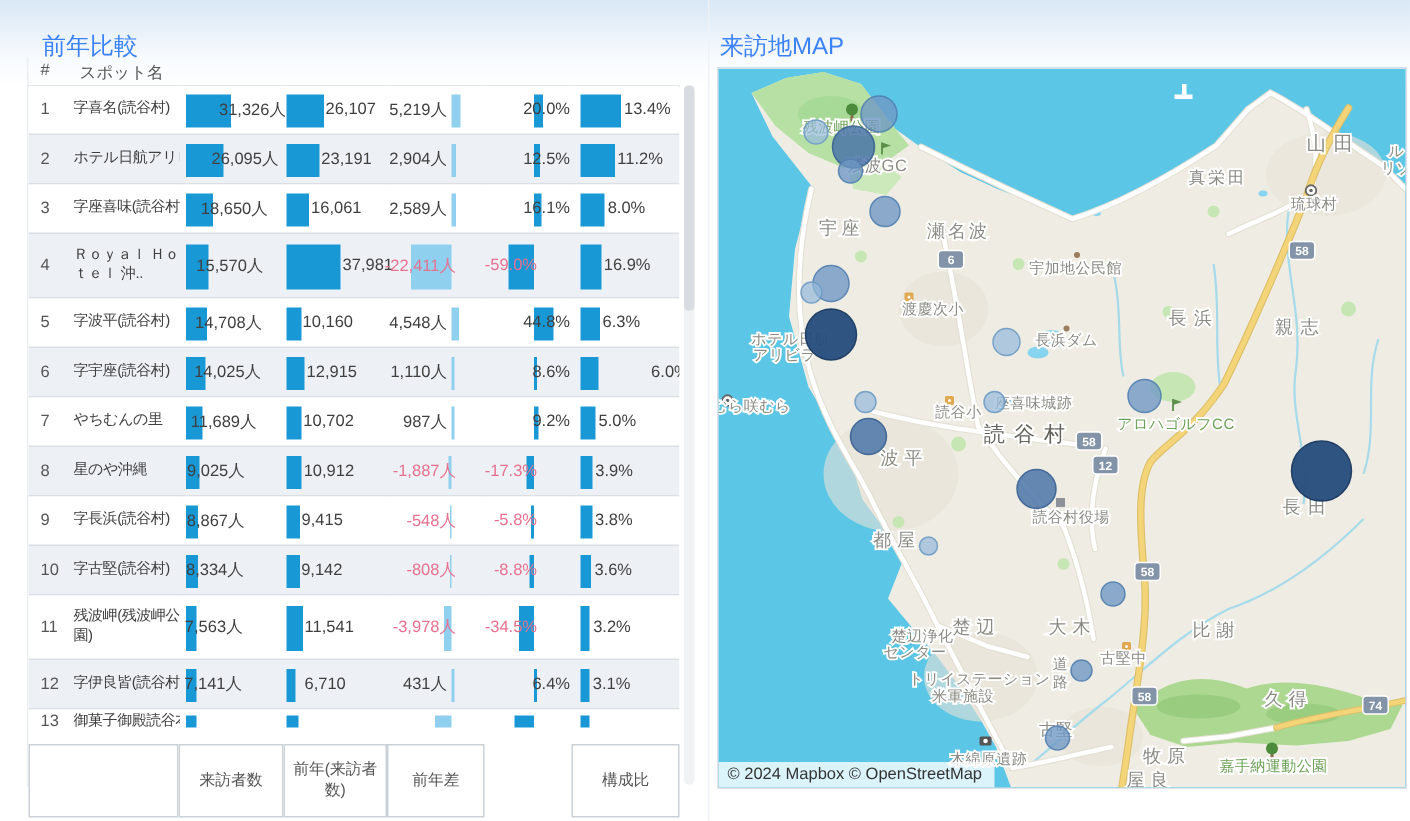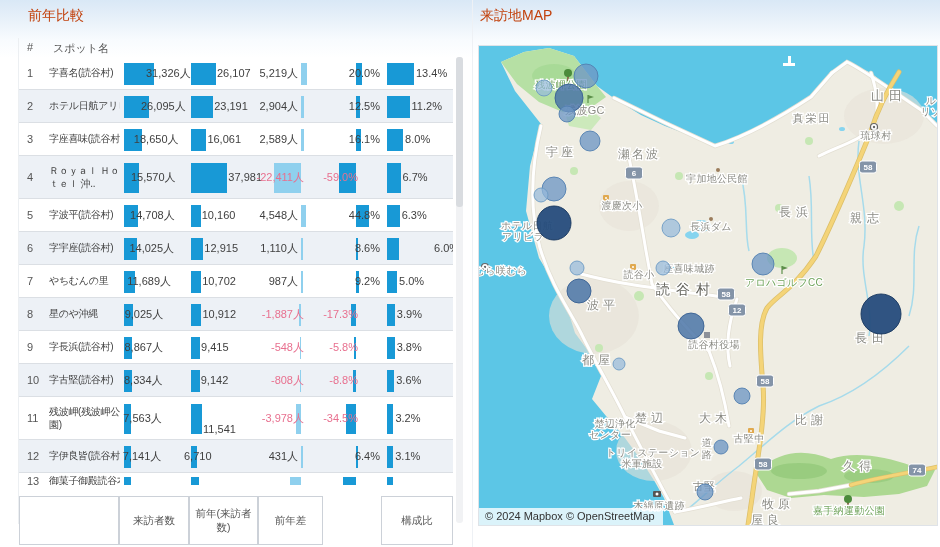--- a/index.html
+++ b/index.html
@@ -3,21 +3,21 @@
 <meta charset="utf-8">
 <style>
   html,body{margin:0;padding:0;}
   body{
     width:940px;height:547px;overflow:hidden;
     font-family:"Liberation Sans","DejaVu Sans",sans-serif;
     background:linear-gradient(180deg,#d9e8f6 0%,#e7f0f9 18px,#f8fbfe 40px,#ffffff 58px);
   }
   #app{position:relative;width:940px;height:547px;}
   #divider{position:absolute;left:472px;top:0;width:1px;height:547px;background:#eef1f5;}
-  .panel-title{position:absolute;top:7px;font-size:14px;color:#c2410c;}
+  .panel-title{position:absolute;top:21px;font-size:16px;color:#3b82f6;}
   #t1{left:28px;}
   #t2{left:480px;}
 
   
   #table{position:absolute;left:18px;top:38px;width:434px;height:486px;font-size:11px;color:#3f3f3f;border-left:1px solid #eceff2;}
   #thead{position:absolute;top:0;left:0;right:0;height:19px;border-bottom:1px solid #b7bdc5;color:#555;}
   #th-idx{position:absolute;left:8px;top:3px;font-size:11px;}
   #th-name{position:absolute;left:34px;top:3px;font-size:11px;}
   #tbody{position:absolute;top:19px;left:0;width:434px;height:428px;overflow:hidden;}
   .vline{position:absolute;top:0;bottom:0;width:1px;background:#e4e8ed;}
@@ -115,21 +115,21 @@
           <div class="tname wrap">Ｒｏｙａｌ Ｈｏｔｅｌ 沖..</div>
           <div class="bar" style="left: 105px; width: 14.9109px; top: 6.5px; height: 30px;"></div>
           <div class="bar" style="left: 172px; width: 36.3733px; top: 6.5px; height: 30px;"></div>
           <div class="bar light" style="left: 255px; width: 27px; top: 6.5px; height: 30px;"></div>
           <div class="bar" style="left: 320px; width: 17px; top: 6.5px; height: 30px;"></div>
           <div class="bar" style="left: 368px; width: 13.5px; top: 6.5px; height: 30px;"></div>
           <span class="val" style="left: 111.911px;">15,570人</span>
           <span class="val" style="left: 209.373px;">37,981</span>
           <span class="val ra neg" style="left: 285px;">-22,411人</span>
           <span class="val ra neg" style="left: 339px;">-59.0%</span>
-          <span class="val" style="left: 383.5px;">6.7%</span>
+          <span class="val" style="left: 383.5px;">16.9%</span>
         </div>
         <div class="trow" style="height: 33px;">
           <span class="idx">5</span>
           <div class="tname">字波平(読谷村)</div>
           <div class="bar" style="left: 105px; width: 14.0854px; top: 5.5px; height: 22px;"></div>
           <div class="bar" style="left: 172px; width: 9.72994px; top: 5.5px; height: 22px;"></div>
           <div class="bar light" style="left: 282px; width: 5.47927px; top: 5.5px; height: 22px;"></div>
           <div class="bar" style="left: 337px; width: 12.9085px; top: 5.5px; height: 22px;"></div>
           <div class="bar" style="left: 368px; width: 12.694px; top: 5.5px; height: 22px;"></div>
           <span class="val" style="left: 111.085px;">14,708人</span>
@@ -210,35 +210,35 @@
         </div>
         <div class="trow" style="height: 43px;">
           <span class="idx">11</span>
           <div class="tname wrap">残波岬(残波岬公園)</div>
           <div class="bar" style="left: 105px; width: 7.24287px; top: 6.5px; height: 30px;"></div>
           <div class="bar" style="left: 172px; width: 11.0525px; top: 6.5px; height: 30px;"></div>
           <div class="bar light" style="left: 277.207px; width: 4.79256px; top: 6.5px; height: 30px;"></div>
           <div class="bar" style="left: 327.059px; width: 9.94068px; top: 6.5px; height: 30px;"></div>
           <div class="bar" style="left: 368px; width: 6.44776px; top: 6.5px; height: 30px;"></div>
           <span class="val" style="left: 104.243px;">7,563人</span>
-          <span class="val" style="left: 184.052px; margin-top: 11px;">11,541</span>
+          <span class="val" style="left: 184.052px;">11,541</span>
           <span class="val ra neg" style="left: 285px;">-3,978人</span>
           <span class="val ra neg" style="left: 339px;">-34.5%</span>
           <span class="val" style="left: 376.448px;">3.2%</span>
         </div>
         <div class="trow alt" style="height: 33px;">
           <span class="idx">12</span>
           <div class="tname">字伊良皆(読谷村)</div>
           <div class="bar" style="left: 105px; width: 6.83873px; top: 5.5px; height: 22px;"></div>
           <div class="bar" style="left: 172px; width: 6.42597px; top: 5.5px; height: 22px;"></div>
           <div class="bar light" style="left: 282px; width: 1.5px; top: 5.5px; height: 22px;"></div>
           <div class="bar" style="left: 337px; width: 2px; top: 5.5px; height: 22px;"></div>
           <div class="bar" style="left: 368px; width: 6.24627px; top: 5.5px; height: 22px;"></div>
           <span class="val" style="left: 103.839px;">7,141人</span>
-          <span class="val" style="left: 165px;">6,710</span>
+          <span class="val" style="left: 184px;">6,710</span>
           <span class="val ra" style="left: 279px;">431人</span>
           <span class="val ra" style="left: 361px;">6.4%</span>
           <span class="val" style="left: 376.246px;">3.1%</span>
         </div>
         <div class="trow partial" style="height: 12px;">
           <span class="idx">13</span>
           <div class="tname">御菓子御殿読谷本</div>
           <div class="bar" style="left: 105px; width: 6.60793px; top: 4px; height: 18px;"></div>
           <div class="bar" style="left: 172px; width: 7.66137px; top: 4px; height: 18px;"></div>
           <div class="bar light" style="left: 271.157px; width: 10.8429px; top: 4px; height: 18px;"></div>

